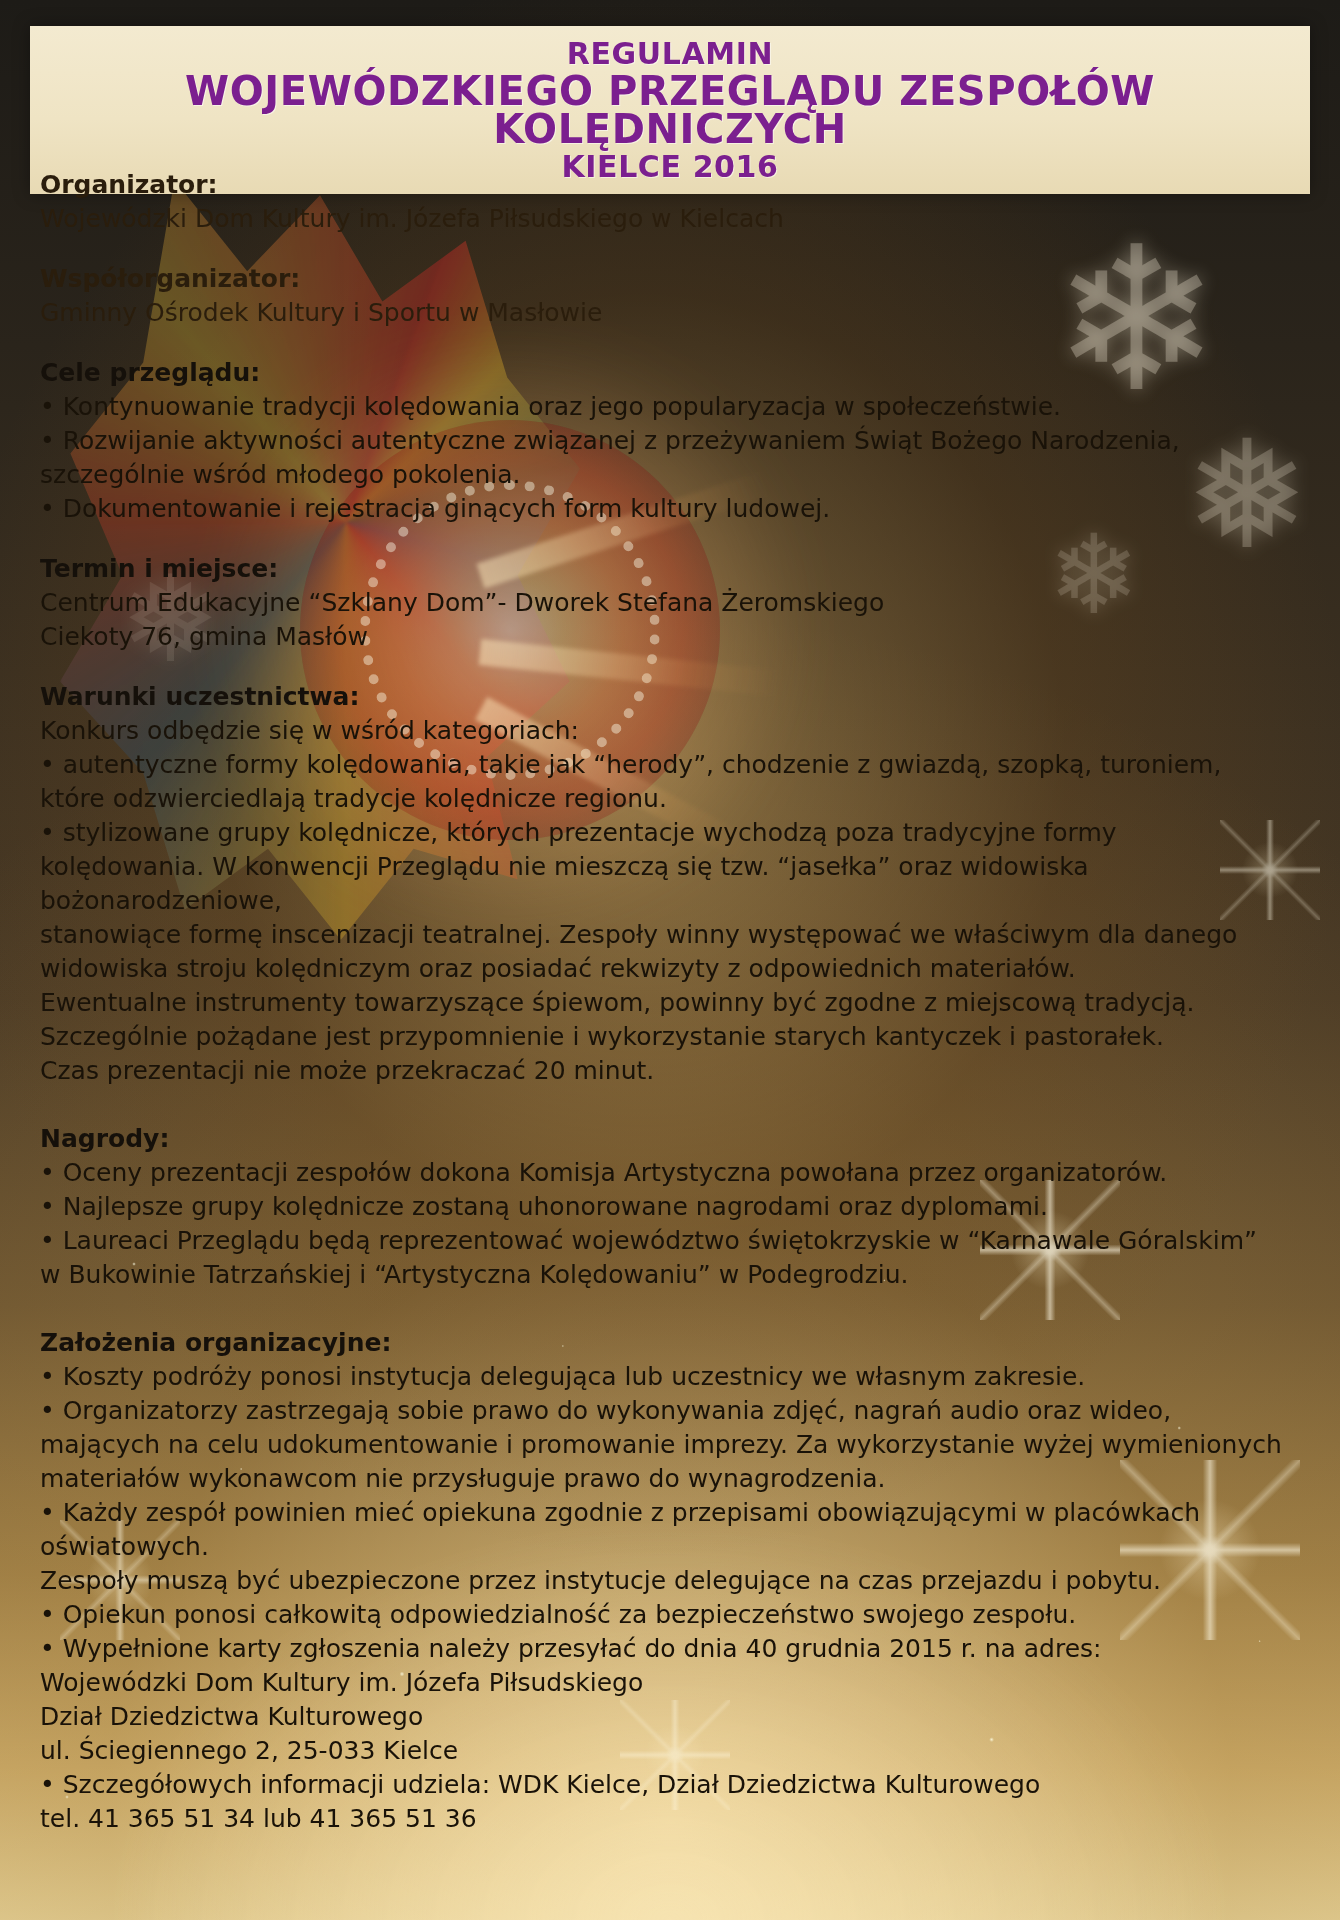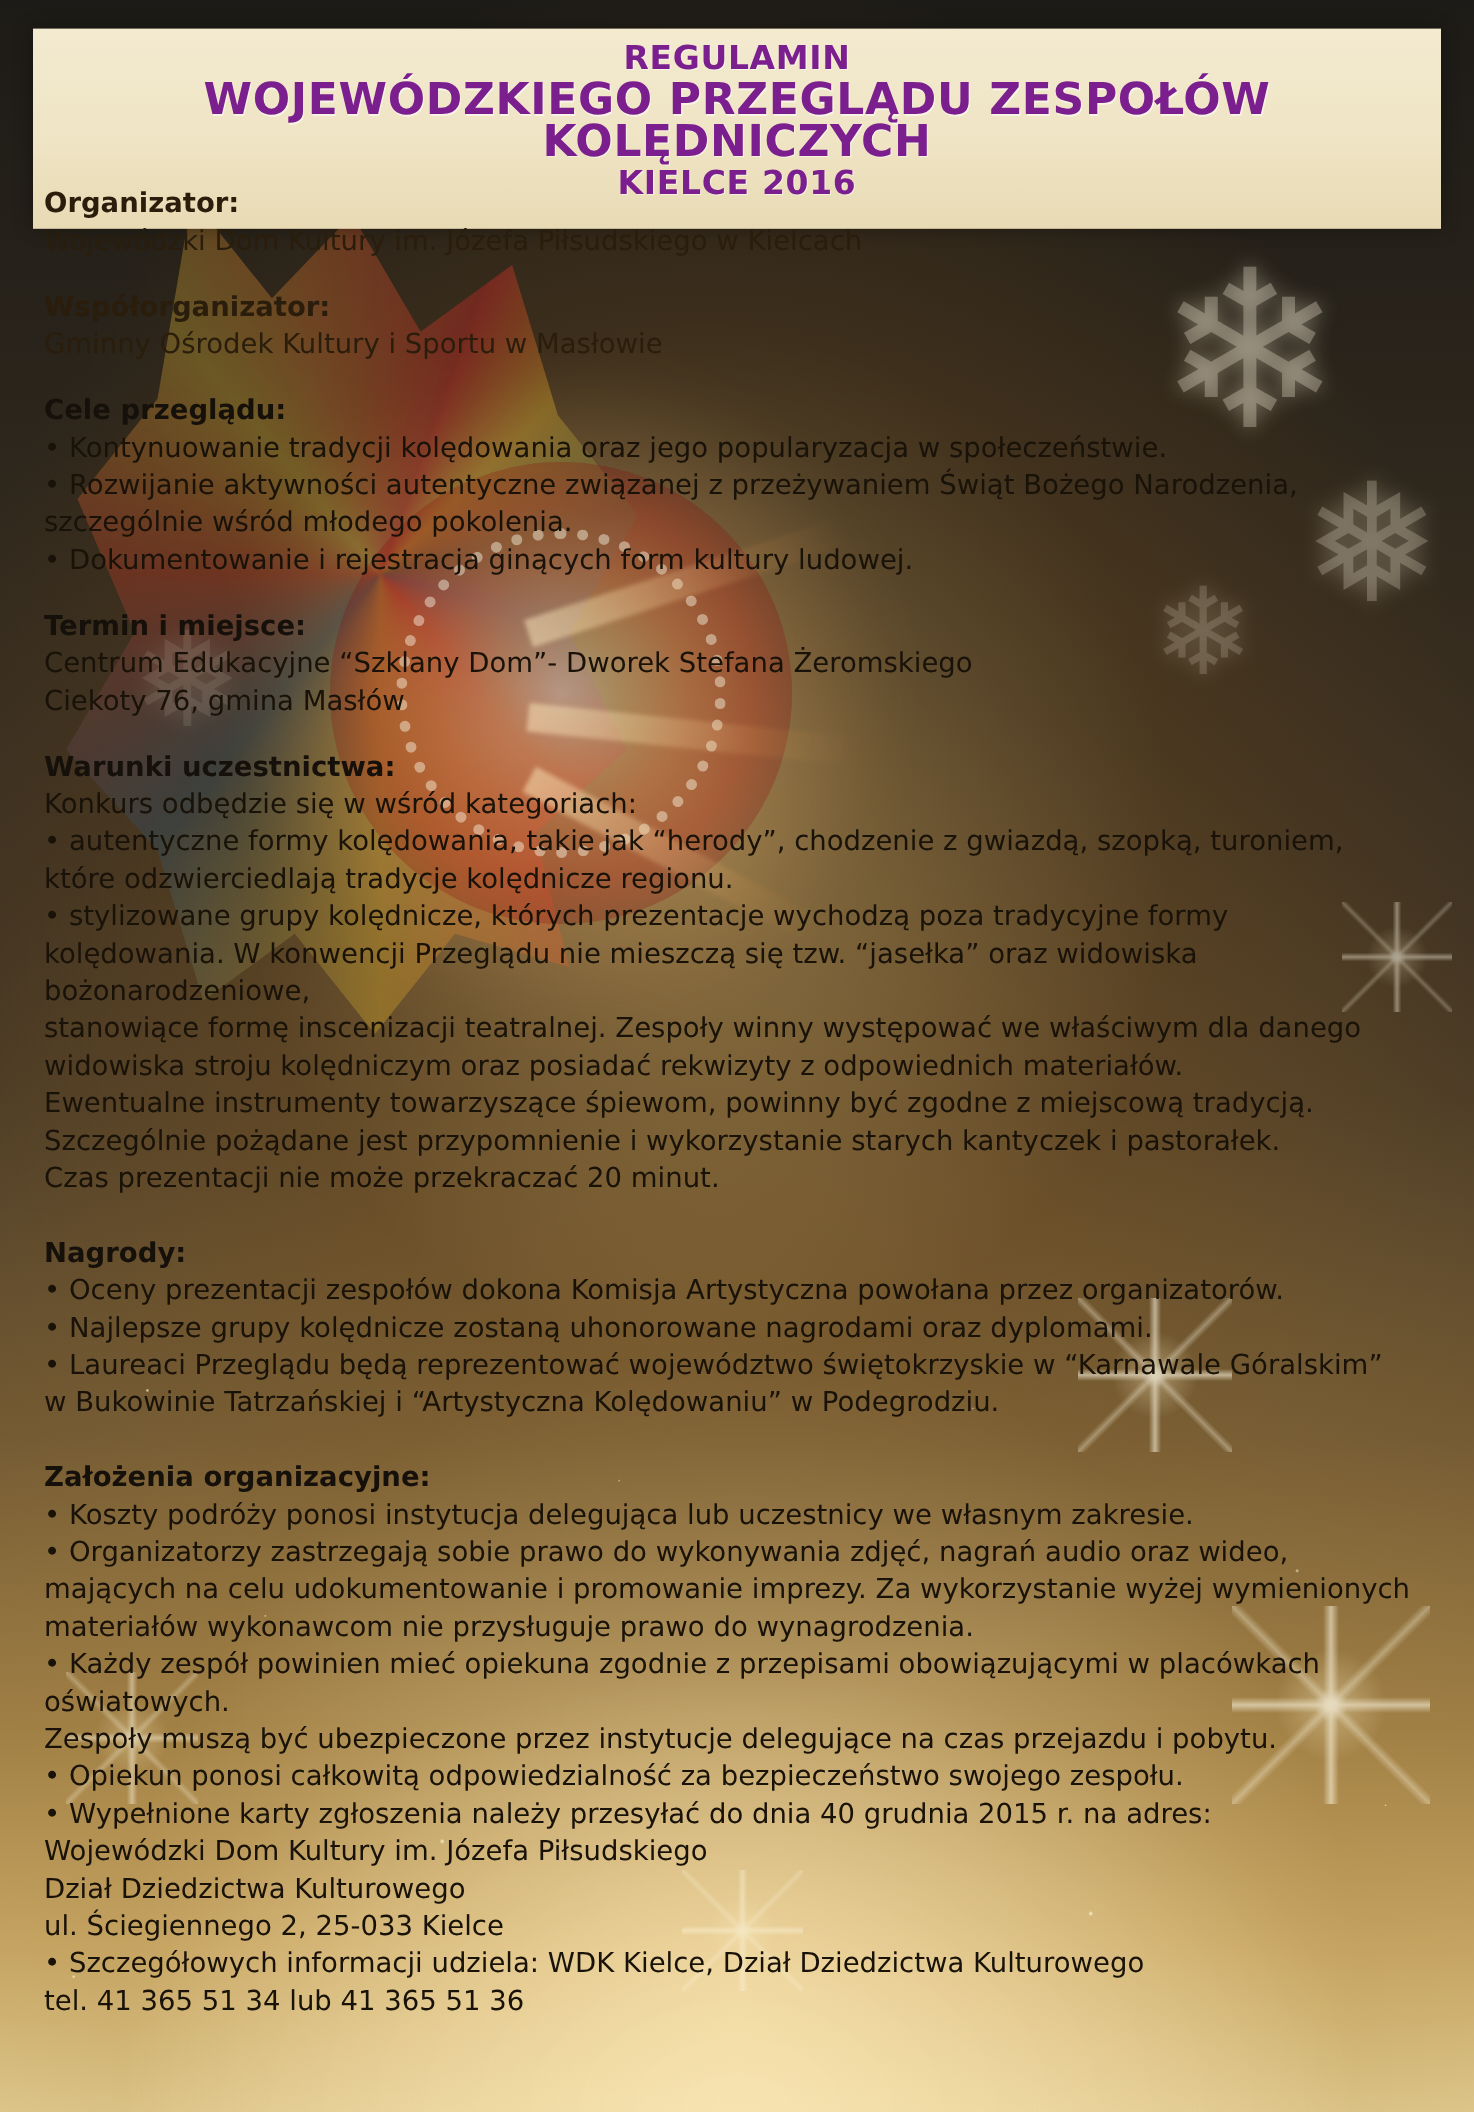--- a/index.html
+++ b/index.html
@@ -116,21 +116,21 @@
   .sb2 { left: 1120px; top: 1460px; width: 180px; height: 180px; }
   .sb3 { left: 60px;  top: 1520px; width: 120px; height: 120px; opacity:.6;}
   .sb4 { left: 1220px; top: 820px; width: 100px; height: 100px; opacity:.55;}
   .sb5 { left: 620px; top: 1700px; width: 110px; height: 110px; opacity:.5;}
 
   
   .title-band {
     position: absolute;
     left: 30px; top: 26px;
     width: 1280px;
-    padding: 10px 0 22px;
+    padding: 10px 0 8px;
     background: linear-gradient(180deg, #f3ead0 0%, #efe4c4 55%, #e8dab4 100%);
     box-shadow: 0 0 16px rgba(0,0,0,0.35);
   }
   .title-band .t-line {
     text-align: center;
     color: #7b1f8f;
     font-weight: bold;
     letter-spacing: .6px;
     text-shadow: 1px 1px 0 rgba(255,255,255,.55);
     font-family: "DejaVu Sans", sans-serif;

